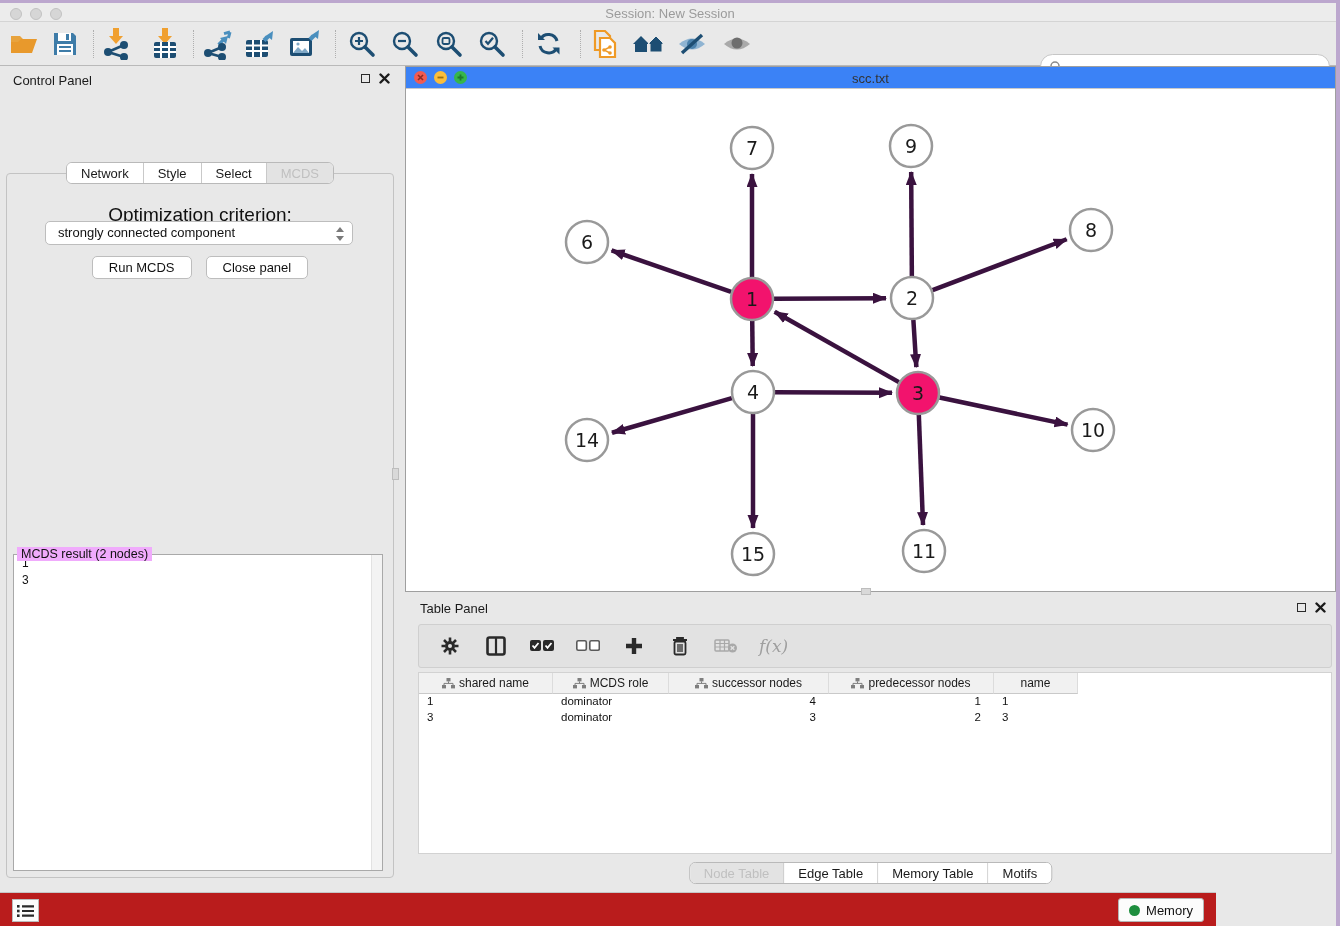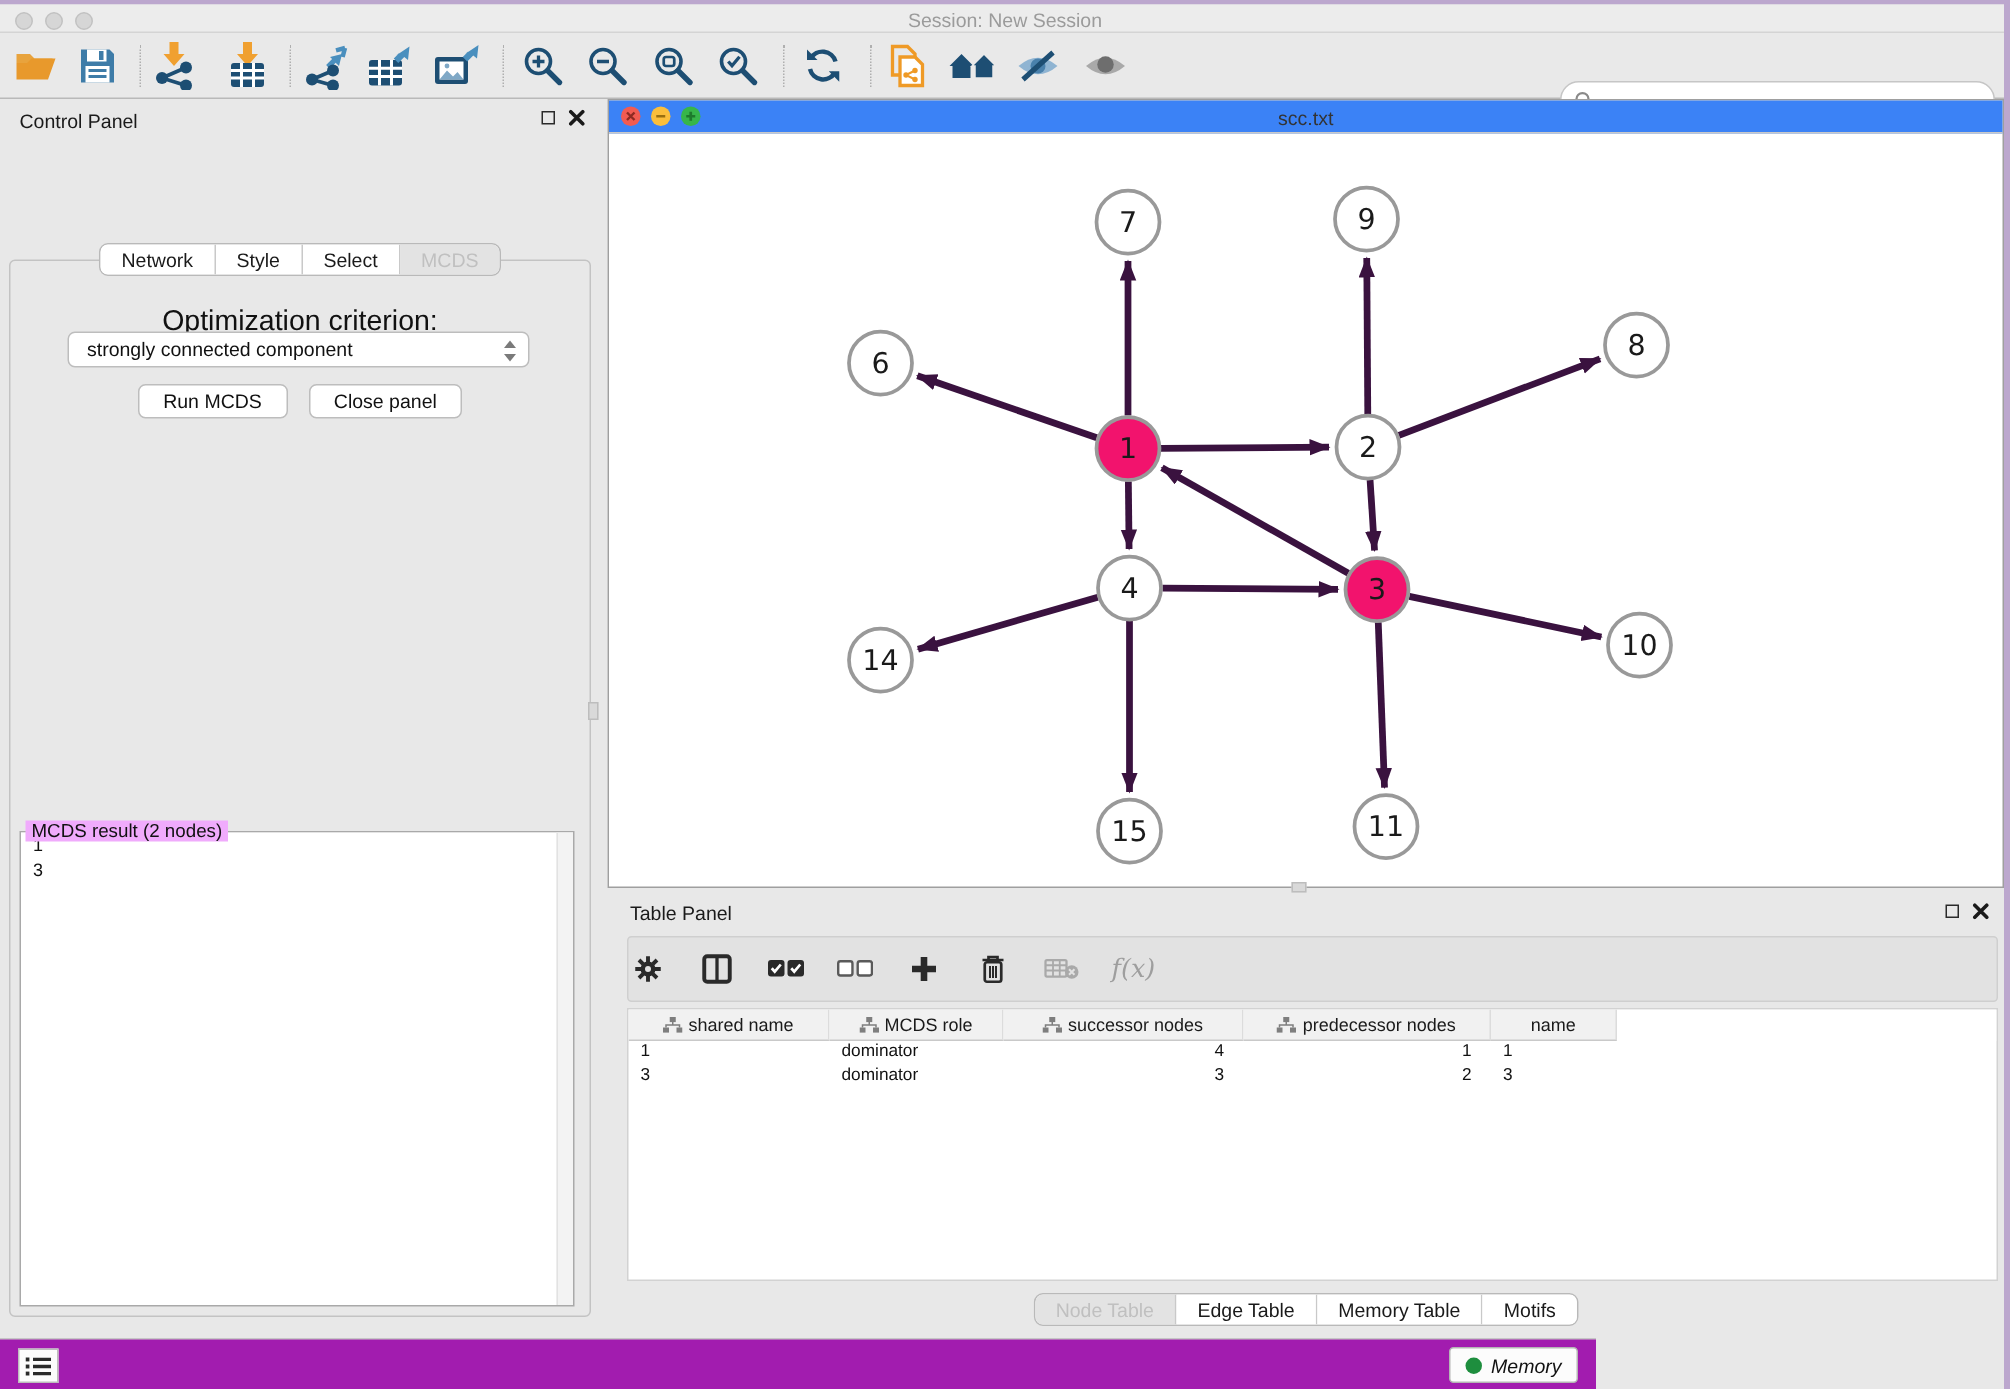--- a/index.html
+++ b/index.html
@@ -52,35 +52,35 @@
   .net-title { position:absolute; width:100%; text-align:center; top:4px; font-size:13px; color:#333; }
   .traffic { position:absolute; left:8px; top:4px; display:flex; gap:7px; }
   .light { width:13px; height:13px; border-radius:50%; position:relative; }
   .light svg { position:absolute; left:0; top:0; }
   .net-canvas { position:absolute; left:1px; top:23px; right:1px; bottom:1px; background:#fff; }
   .grip-v { position:absolute; left:396px; top:468px; width:7px; height:12px; background:#D9D9D9; border:1px solid #BDBDBD; }
   .grip-h { position:absolute; left:861px; top:588px; width:10px; height:7px; background:#D9D9D9; border:1px solid #BDBDBD; }
 
   
   .table-panel { position:absolute; left:405px; top:598px; width:931px; height:294px; background:#E8E8E8; }
-  .tp-toolbar { position:absolute; left:13px; right:4px; top:26px; height:44px; background:#E2E2E2; border:1px solid #CFCFCF; border-radius:3px; display:flex; align-items:center; gap:20px; }
+  .tp-toolbar { position:absolute; left:13px; right:4px; top:26px; height:44px; background:#E2E2E2; border:1px solid #CFCFCF; border-radius:3px; display:flex; align-items:center; gap:20px; padding-left:18px; }
   .tp-icon { width:26px; height:26px; display:flex; align-items:center; justify-content:center; }
   .fx-label { font-size:17px; color:#9E9E9E; font-family:"DejaVu Serif", serif; font-style:italic; }
   .table-wrap { position:absolute; left:13px; right:4px; top:74px; bottom:38px; background:#fff; border:1px solid #D2D2D2; overflow:hidden; }
   .tgrid { display:grid; grid-template-columns:134px 116px 160px 165px 84px 1fr; }
   .thead .cell { background:#F1F1F1; border-right:1px solid #DCDCDC; border-bottom:1px solid #C9C9C9; height:21px; font-size:12px; color:#1A1A1A; display:flex; align-items:center; justify-content:center; gap:4px; }
   .thead .cell.filler { background:#fff; border-right:none; border-bottom:none; }
   .trow .cell { height:16px; font-size:11.5px; color:#111; padding:1px 8px 0 8px; white-space:nowrap; }
   .trow .cell:nth-child(3), .trow .cell:nth-child(4) { text-align:right; padding-right:13px; }
   .tp-tabs { position:absolute; left:50%; transform:translateX(-50%); bottom:8px; }
   .tp-panel-btns { position:absolute; right:10px; top:4px; display:flex; gap:9px; align-items:center; }
   .tp-title { position:absolute; left:15px; top:3px; font-size:13px; color:#1A1A1A; }
 
   
-  .statusbar { position:absolute; left:0; top:892px; width:1064px; height:34px; background:#a21caf; border-top:1px solid #C6C6C6;font-style:italic; }
+  .statusbar { position:absolute; left:0; top:892px; width:1216px; height:34px; background:#b91c1c; border-top:1px solid #C6C6C6; }
   .status-left-btn { position:absolute; left:12px; top:6px; width:27px; height:23px; background:#FCFCFC; border:1px solid #BDBDBD; display:flex; align-items:center; justify-content:center; }
   .memory-btn { position:absolute; right:12px; top:5px; height:24px; background:#FCFCFC; border:1px solid #B5B5B5; border-radius:3px; display:flex; align-items:center; gap:6px; padding:0 10px; font-size:13px; color:#111; }
   .green-dot { width:11px; height:11px; border-radius:50%; background:#1E8E3E; display:inline-block; }
 </style>
 </head>
 <body>
 
 <div id="screen">
 
   <div class="desktop-strip-top"></div>

